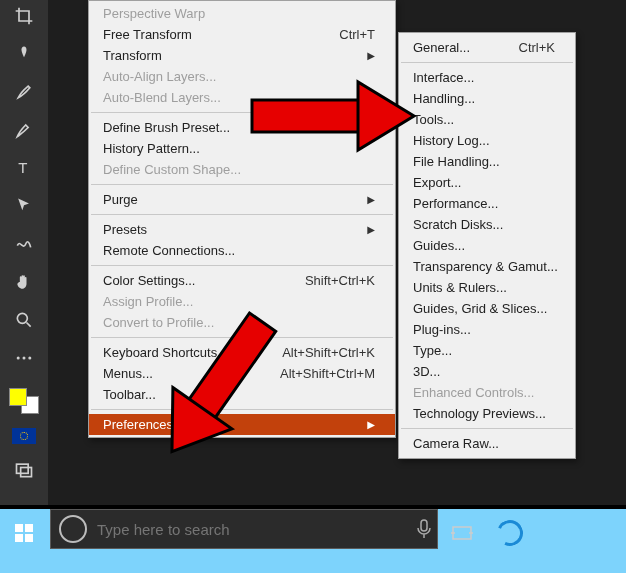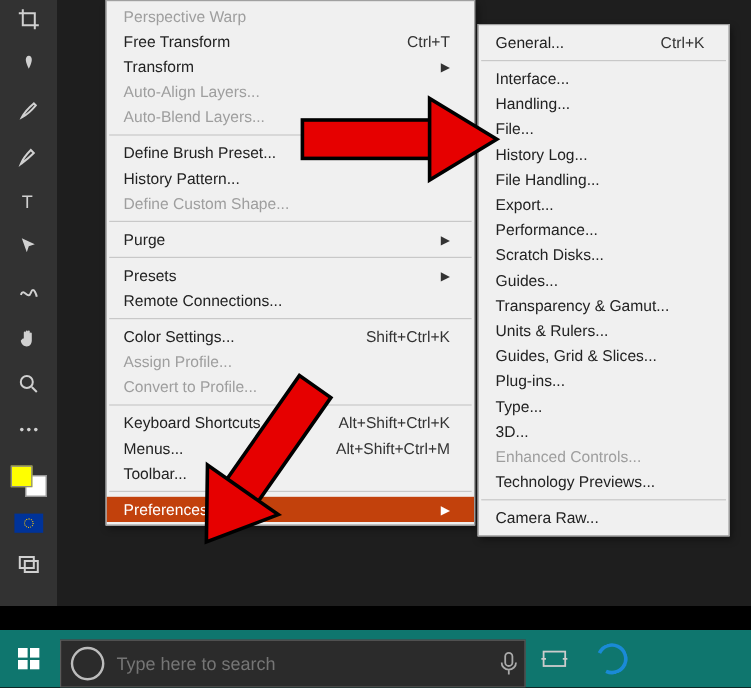--- a/index.html
+++ b/index.html
@@ -30,28 +30,28 @@
   }
   .menu-item .lbl { flex: 0 0 auto; }
   .menu-item .sc { flex: 0 0 auto; color:#333; margin-left: 30px; text-align: right; }
   .menu-item.disabled { color:#9e9e9e; }
   .menu-item.highlight { background:#c2410c; color:#fff; }
   .menu-sep { height:1px; background:#c8c8c8; margin: 4px 2px; }
   .submenu-caret { margin-left: 18px; font-size: 10px; color:#333; }
   .menu-item.highlight .submenu-caret { color:#fff; }
 
   .main-menu { left: 88px; top: 0; width: 308px; padding: 2px 0; }
-  .sub-menu  { left: 398px; top: 20px; width: 210px; padding: 4px 0; }
+  .sub-menu  { left: 398px; top: 32px; width: 178px; padding: 4px 0; }
 
   .arrow { position:absolute; pointer-events:none; }
   .arrow svg { overflow: visible; }
 
   .taskbar {
-    position:absolute; left:0; right:0; bottom:0; height:48px;
-    background:#0f766e; display:flex; align-items:flex-end;
+    position:absolute; left:0; right:0; bottom:0; height:64px;
+    background:#7dd3fc; display:flex; align-items:flex-start;
   }
   .tb-btn { width:48px; height:48px; display:flex; align-items:center; justify-content:center; color:#ddd; }
   .search-box {
     flex:0 0 auto; width: 388px; height:40px; margin-left:2px;
     background:#2b2b2b; border:1px solid #5a5a5a; display:flex; align-items:center;
     color:#9a9a9a; font-size:15px;
   }
   .cortana { width:28px; height:28px; border:2px solid #bcbcbc; border-radius:50%; margin: 0 10px 0 8px;}
   .search-box input {
     flex:1; background:transparent; border:none; outline:none; color:#ccc; font-size:15px;
@@ -211,21 +211,21 @@
       <span class="sc">Ctrl+K</span>
     </div>
     <div class="menu-sep"></div>
     <div class="menu-item">
       <span class="lbl">Interface...</span>
     </div>
     <div class="menu-item">
       <span class="lbl">Handling...</span>
     </div>
     <div class="menu-item">
-      <span class="lbl">File...</span>
+      <span class="lbl">Tools...</span>
     </div>
     <div class="menu-item">
       <span class="lbl">History Log...</span>
     </div>
     <div class="menu-item">
       <span class="lbl">File Handling...</span>
     </div>
     <div class="menu-item">
       <span class="lbl">Export...</span>
     </div>

